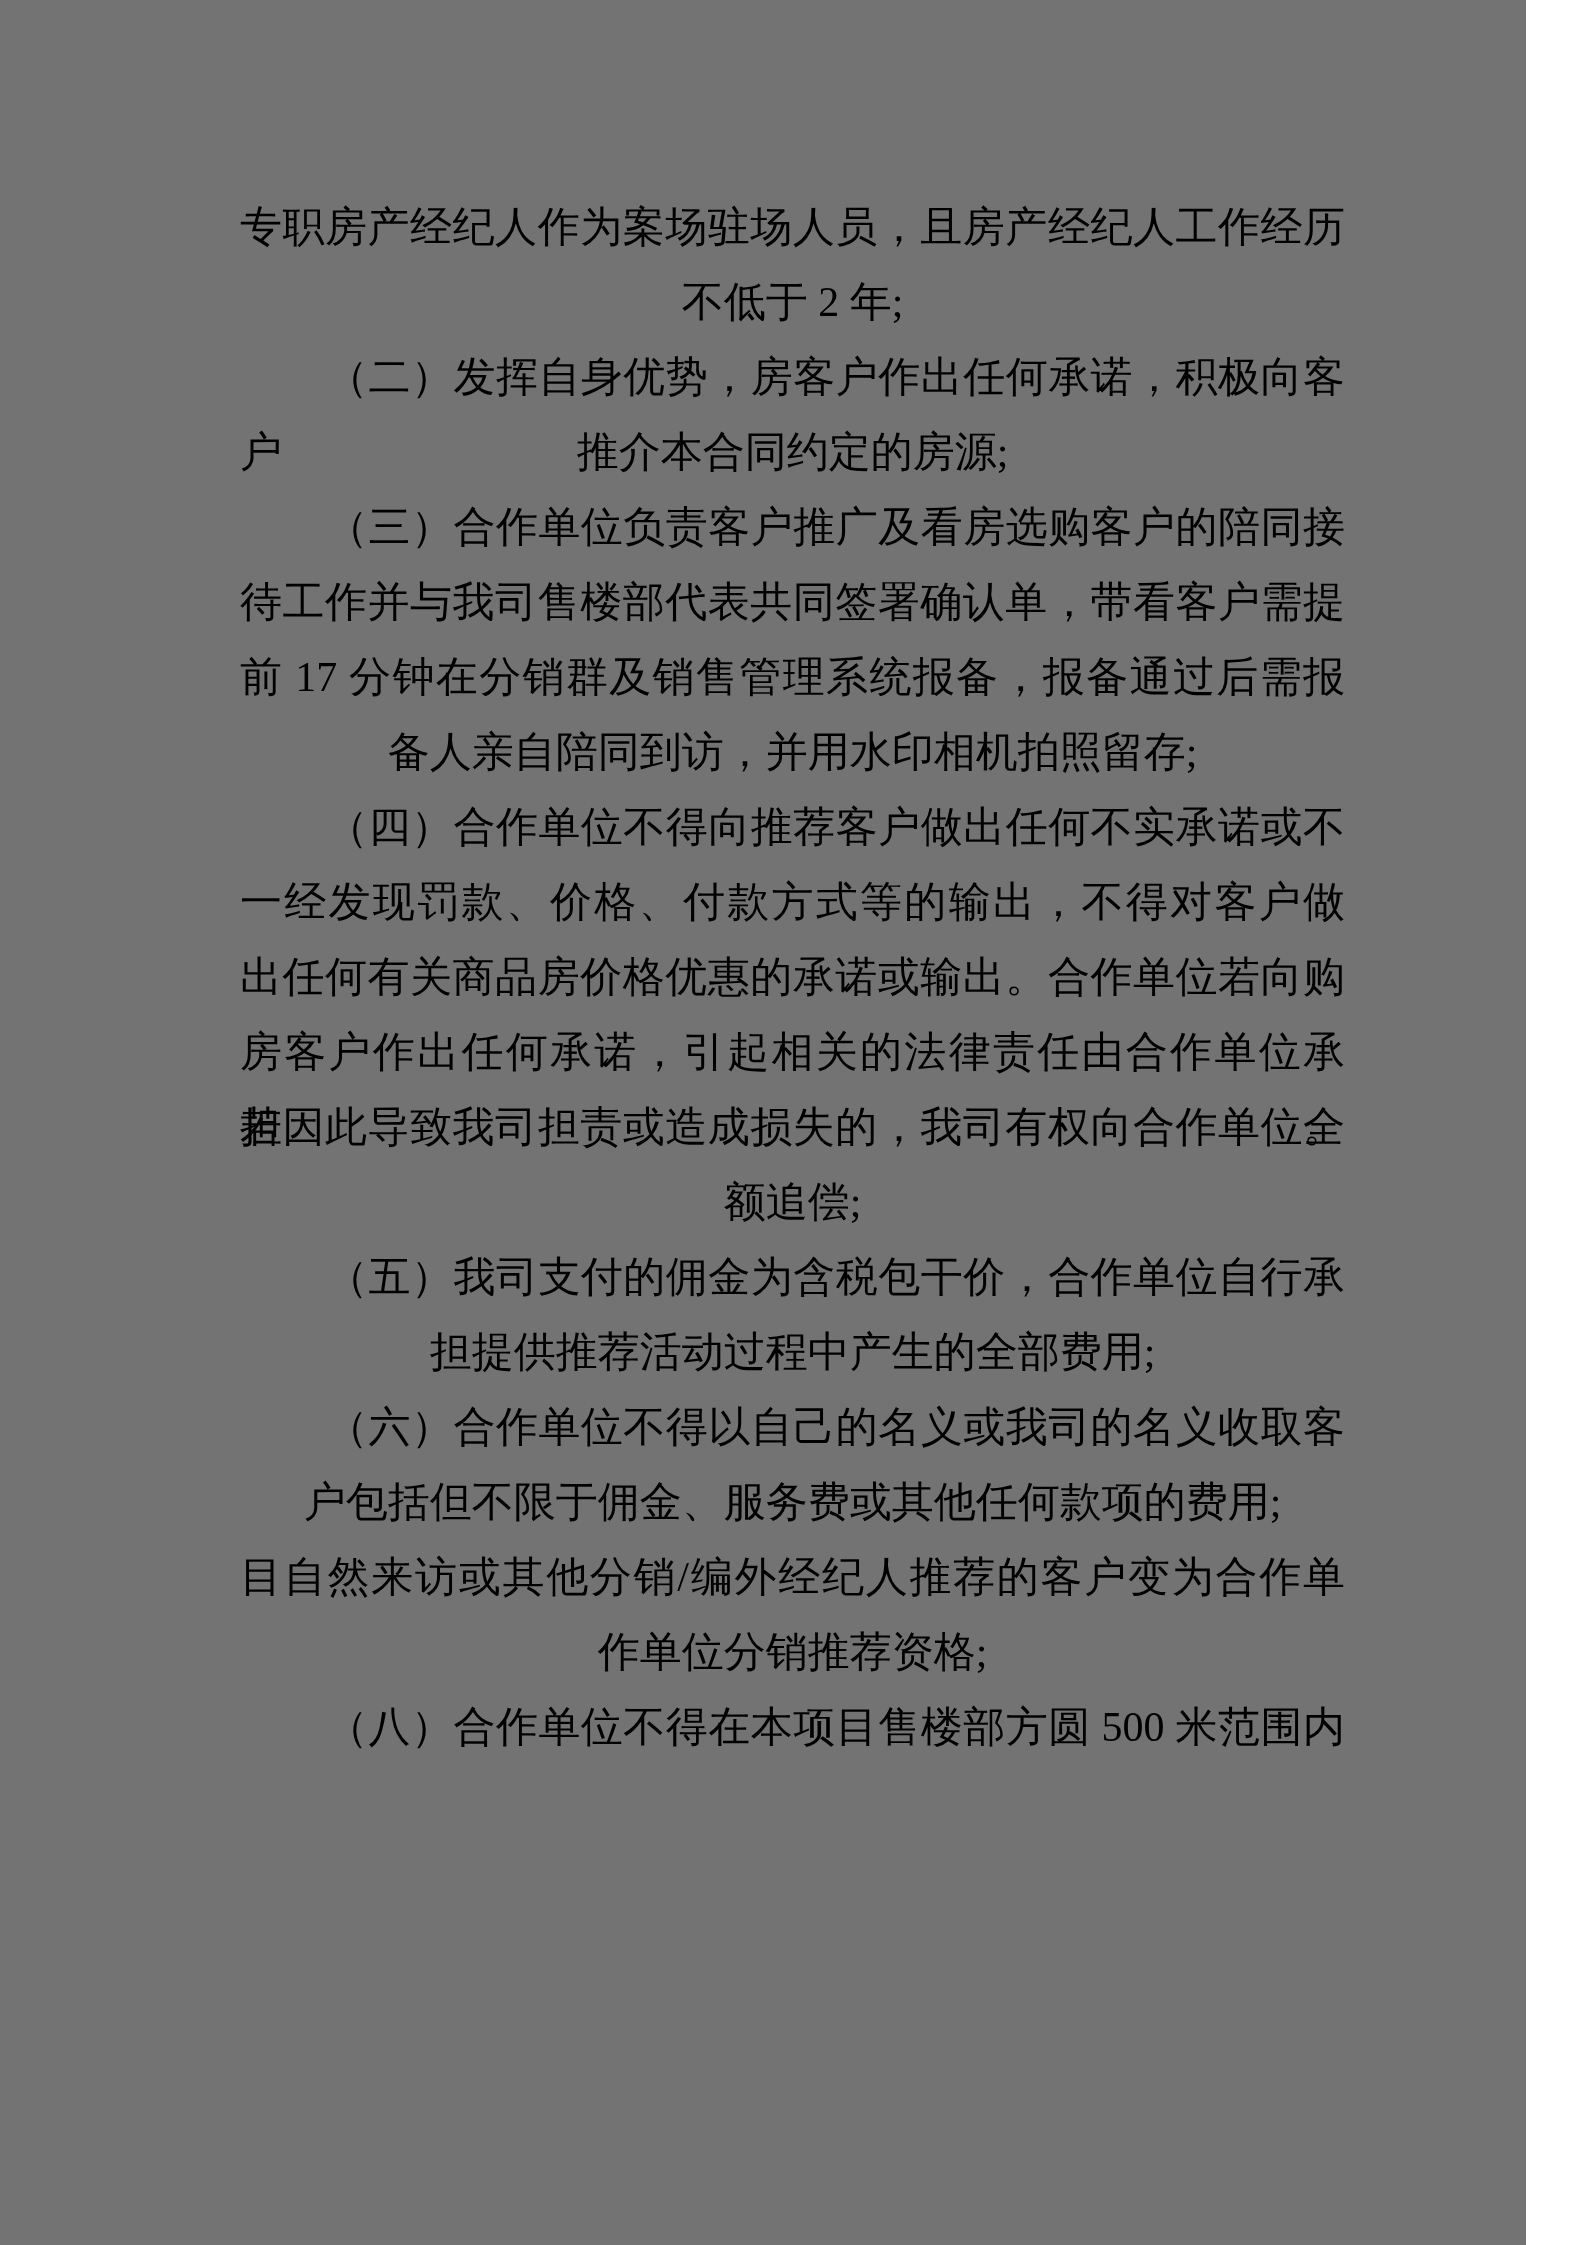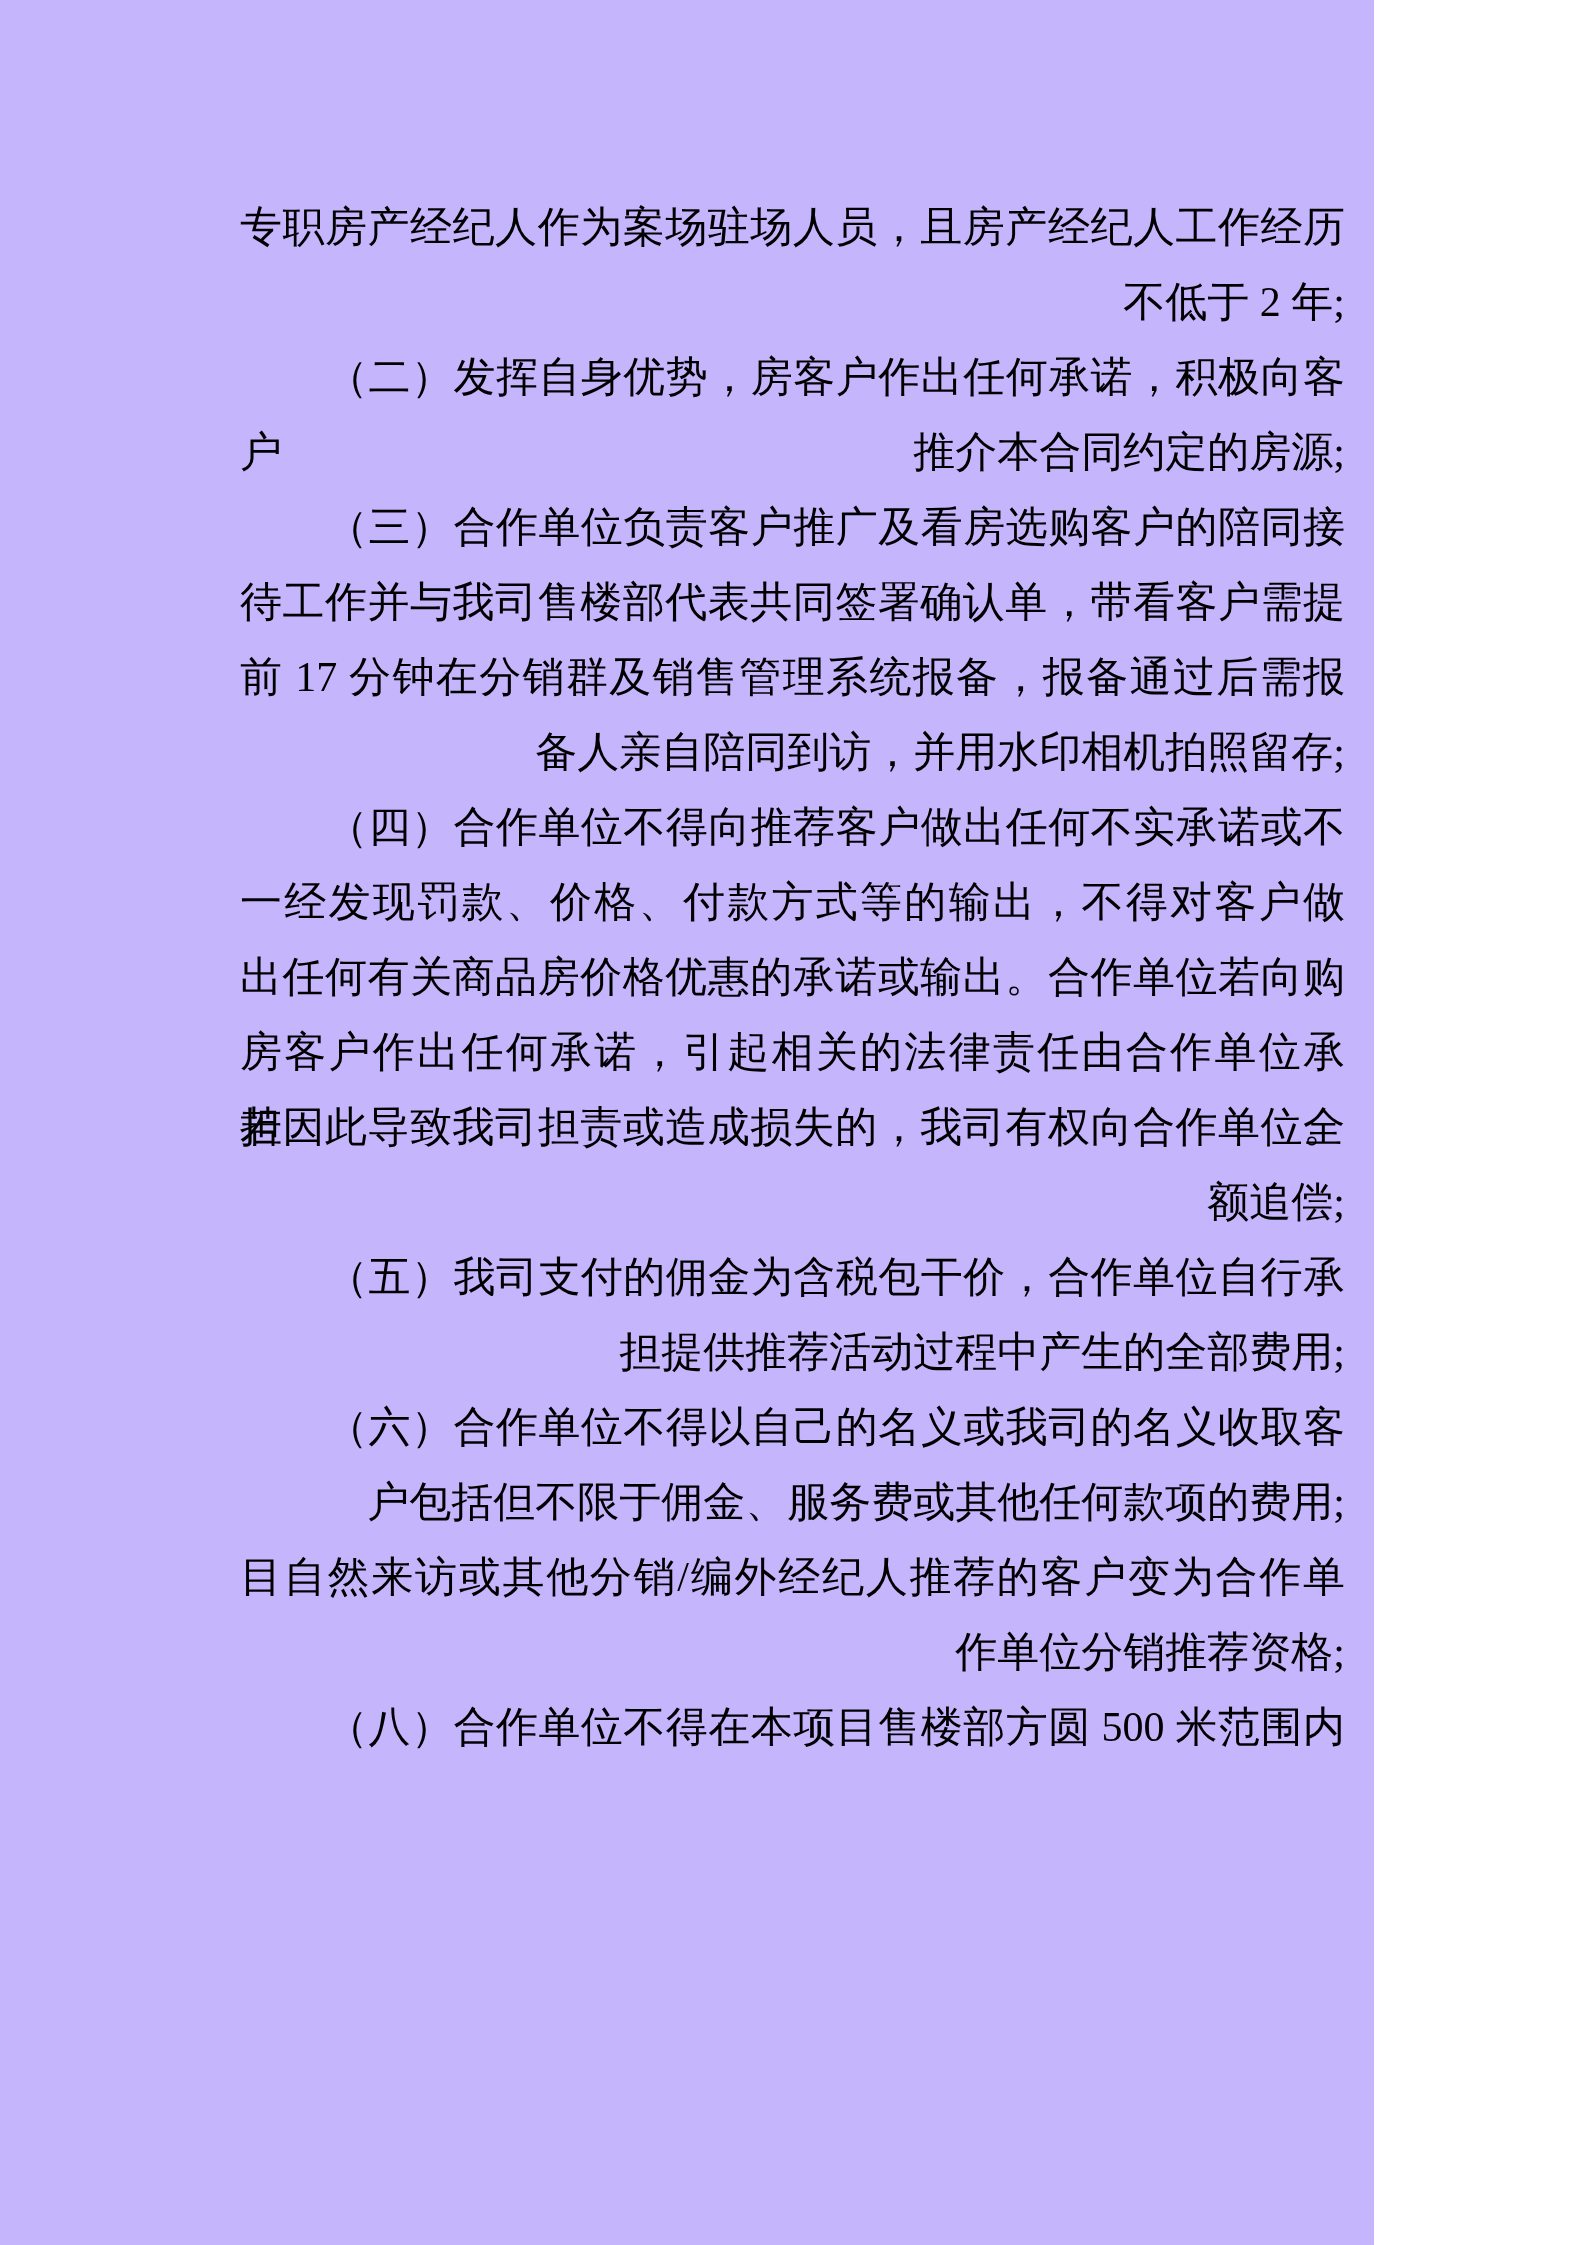--- a/index.html
+++ b/index.html
@@ -2,39 +2,39 @@
 <html><head>
 <meta charset="utf-8">
 <style>
   html, body {
     margin: 0;
     padding: 0;
     background: #ffffff;
   }
   .page {
     position: relative;
-    width: 1374px;
+    width: 1526px;
     height: 2245px;
-    background: #c4b5fd;
+    background: #737373;
     overflow: hidden;
     font-family: "Liberation Serif", "DejaVu Serif", serif;
   }
   .contract-body {
     position: absolute;
     left: 240px;
     top: 190px;
     width: 1105px;
     color: #000000;
   }
   .line {
     font-size: 42px;
     line-height: 75px;
     height: 75px;
     color: #000000;
-    text-align: right;
+    text-align: center;
   }
   .line.just {
     text-align: justify;
     text-align-last: justify;
   }
   .line.indent {
     text-indent: 86px;
   }
 </style>
 </head>

